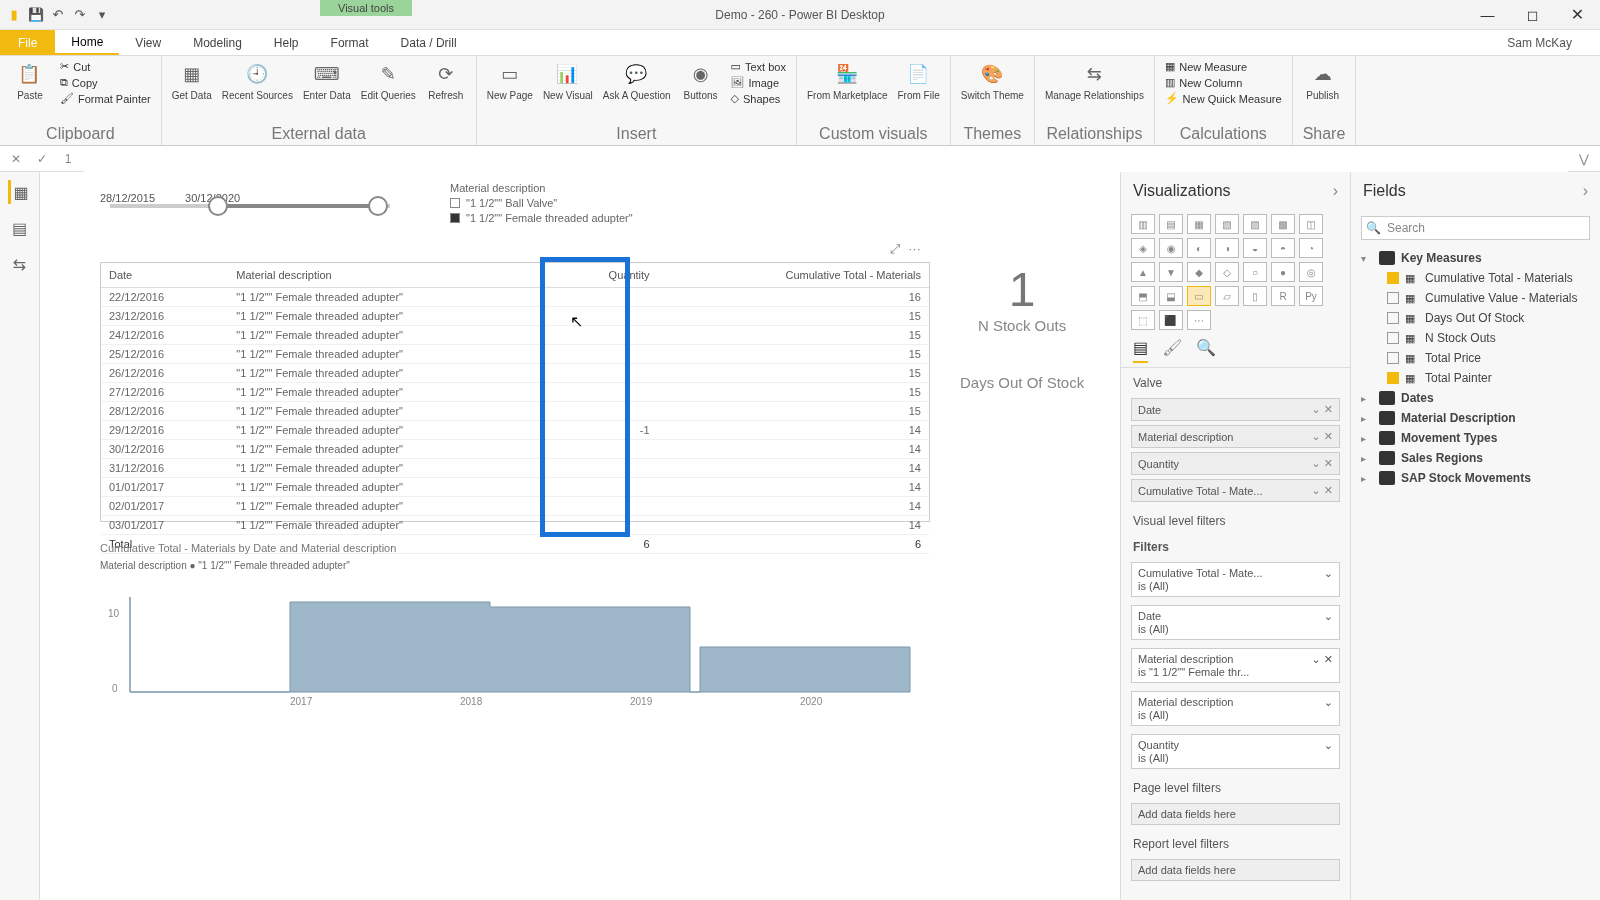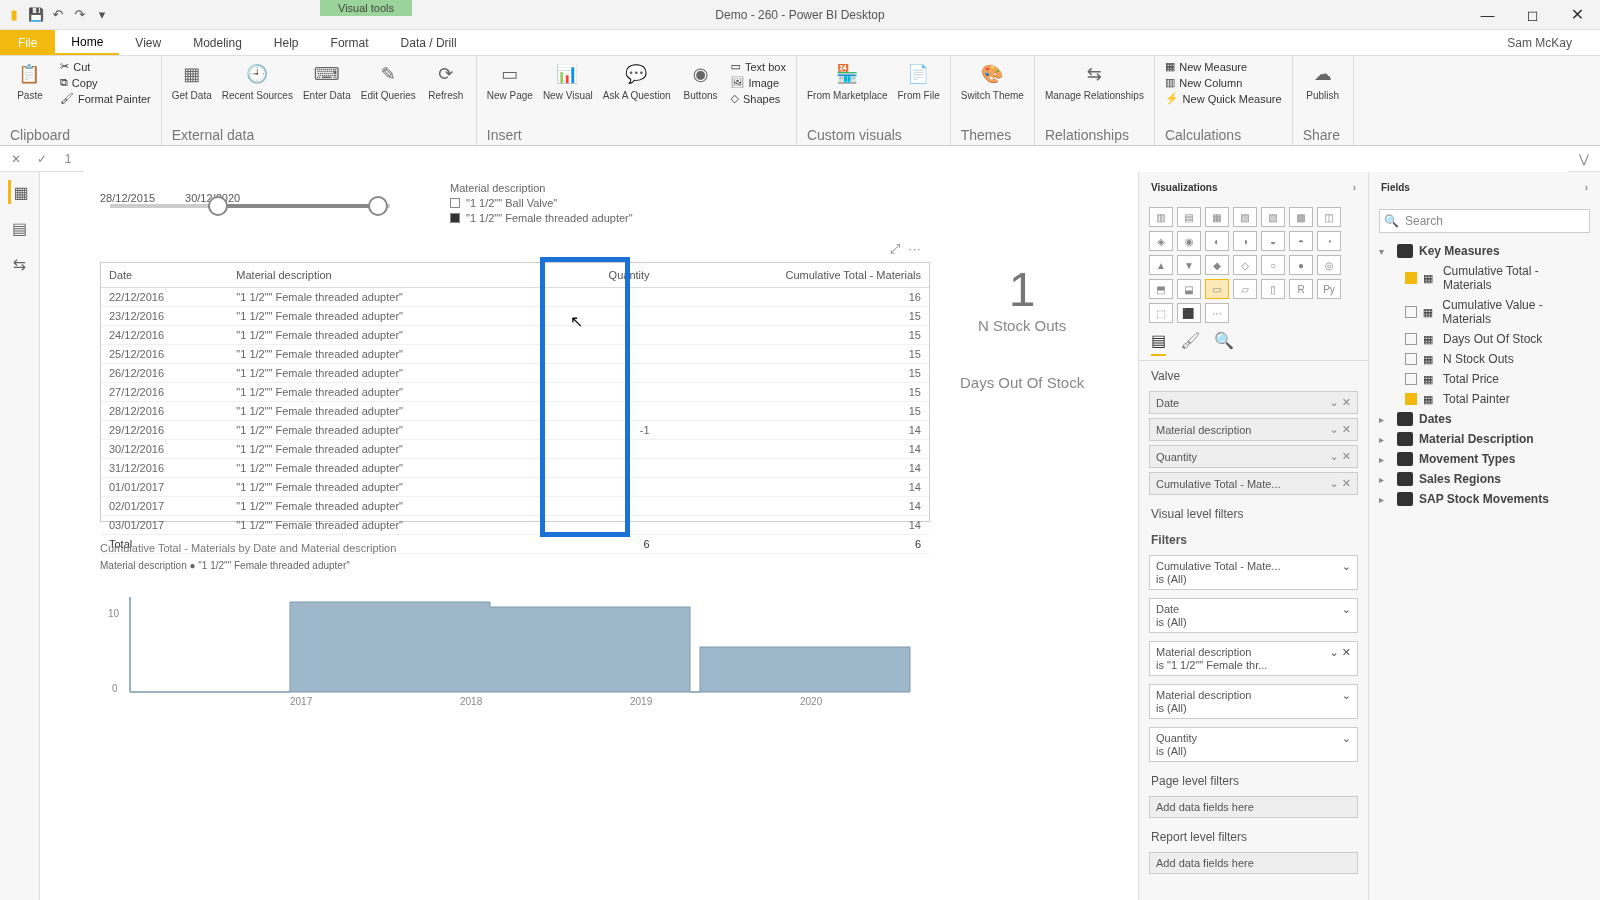--- a/index.html
+++ b/index.html
@@ -13,35 +13,35 @@
 .win-btns div{width:45px;height:30px;display:flex;align-items:center;justify-content:center;font-size:14px;color:#333;}
 .win-btns .close{font-size:16px;}
 .menubar{height:26px;background:#fff;display:flex;align-items:center;border-bottom:1px solid #ddd;position:relative;}
 .menubar .file{background:#f2b90f;color:#fff;padding:0 18px;height:100%;display:flex;align-items:center;font-size:12px;}
 .menubar .tab{padding:0 16px;height:100%;display:flex;align-items:center;font-size:12px;color:#444;cursor:pointer;}
 .menubar .tab.active{border-bottom:2px solid #f2b90f;color:#000;}
 .menubar .user{position:absolute;right:28px;font-size:12px;color:#555;}
 .ribbon{height:90px;background:#f7f7f7;border-bottom:1px solid #ccc;display:flex;}
 .rgroup{border-right:1px solid #ddd;padding:4px 10px 2px;display:flex;flex-direction:column;justify-content:space-between;}
 .rgroup .items{display:flex;gap:10px;align-items:flex-start;flex:1;}
-.rgroup .lbl{font-size:14px;color:#777;padding-top:2px;}
+.rgroup .lbl{text-align:center;font-size:16px;color:#777;padding-top:2px;}
 .rbtn{display:flex;flex-direction:column;align-items:center;gap:2px;font-size:10px;color:#444;min-width:40px;}
 .rbtn .ric{width:28px;height:28px;display:flex;align-items:center;justify-content:center;font-size:18px;color:#666;}
 .smallitems{display:flex;flex-direction:column;gap:3px;font-size:11px;}
 .smallitems div{display:flex;align-items:center;gap:4px;}
 .formula{height:26px;border-bottom:1px solid #ddd;display:flex;align-items:center;padding:0 6px;gap:6px;}
 .formula .fic{width:20px;text-align:center;color:#888;}
 .formula input{flex:1;border:none;outline:none;font-family:Consolas,monospace;font-size:12px;padding:2px;margin-top:40px;}
 .main{display:flex;height:728px;}
 .leftrail{width:40px;background:#f7f7f7;border-right:1px solid #ddd;display:flex;flex-direction:column;align-items:center;padding-top:8px;gap:12px;}
 .leftrail div{width:24px;height:24px;display:flex;align-items:center;justify-content:center;color:#666;font-size:16px;}
 .canvas{flex:1;background:#fff;position:relative;padding:30px;}
 .vizpane{width:230px;background:#f7f7f7;border-left:1px solid #ddd;display:flex;flex-direction:column;overflow-y:auto;}
-.fieldspane{width:232px;background:#f7f7f7;border-left:1px solid #ddd;display:flex;flex-direction:column;}
-.pane-hdr{padding:10px 12px;font-size:10px;color:#333;display:flex;justify-content:space-between;align-items:flex-end;font-weight:bold;}
+.fieldspane{width:250px;background:#f7f7f7;border-left:1px solid #ddd;display:flex;flex-direction:column;}
+.pane-hdr{padding:10px 12px;font-size:16px;color:#333;display:flex;justify-content:space-between;align-items:flex-end;}
 .pane-hdr .arr{color:#888;}
 .vizgrid{display:grid;grid-template-columns:repeat(7,24px);gap:4px;padding:4px 10px;}
 .vizgrid div{width:24px;height:20px;border:1px solid #bbb;background:#fff;display:flex;align-items:center;justify-content:center;font-size:10px;color:#888;}
 .vizgrid div.sel{border-color:#f2b90f;background:#fde9b8;}
 .sub-hdr{padding:8px 12px 4px;font-size:12px;color:#555;}
 .tabs3{display:flex;gap:14px;padding:4px 12px;border-bottom:1px solid #ddd;}
 .tabs3 span{font-size:16px;color:#888;padding-bottom:4px;}
 .tabs3 span.on{border-bottom:2px solid #f2b90f;color:#333;}
 .well{margin:4px 10px;background:#eee;border:1px solid #ccc;padding:4px 6px;font-size:11px;display:flex;justify-content:space-between;align-items:center;color:#555;}
 .well .x{color:#888;font-size:11px;}

